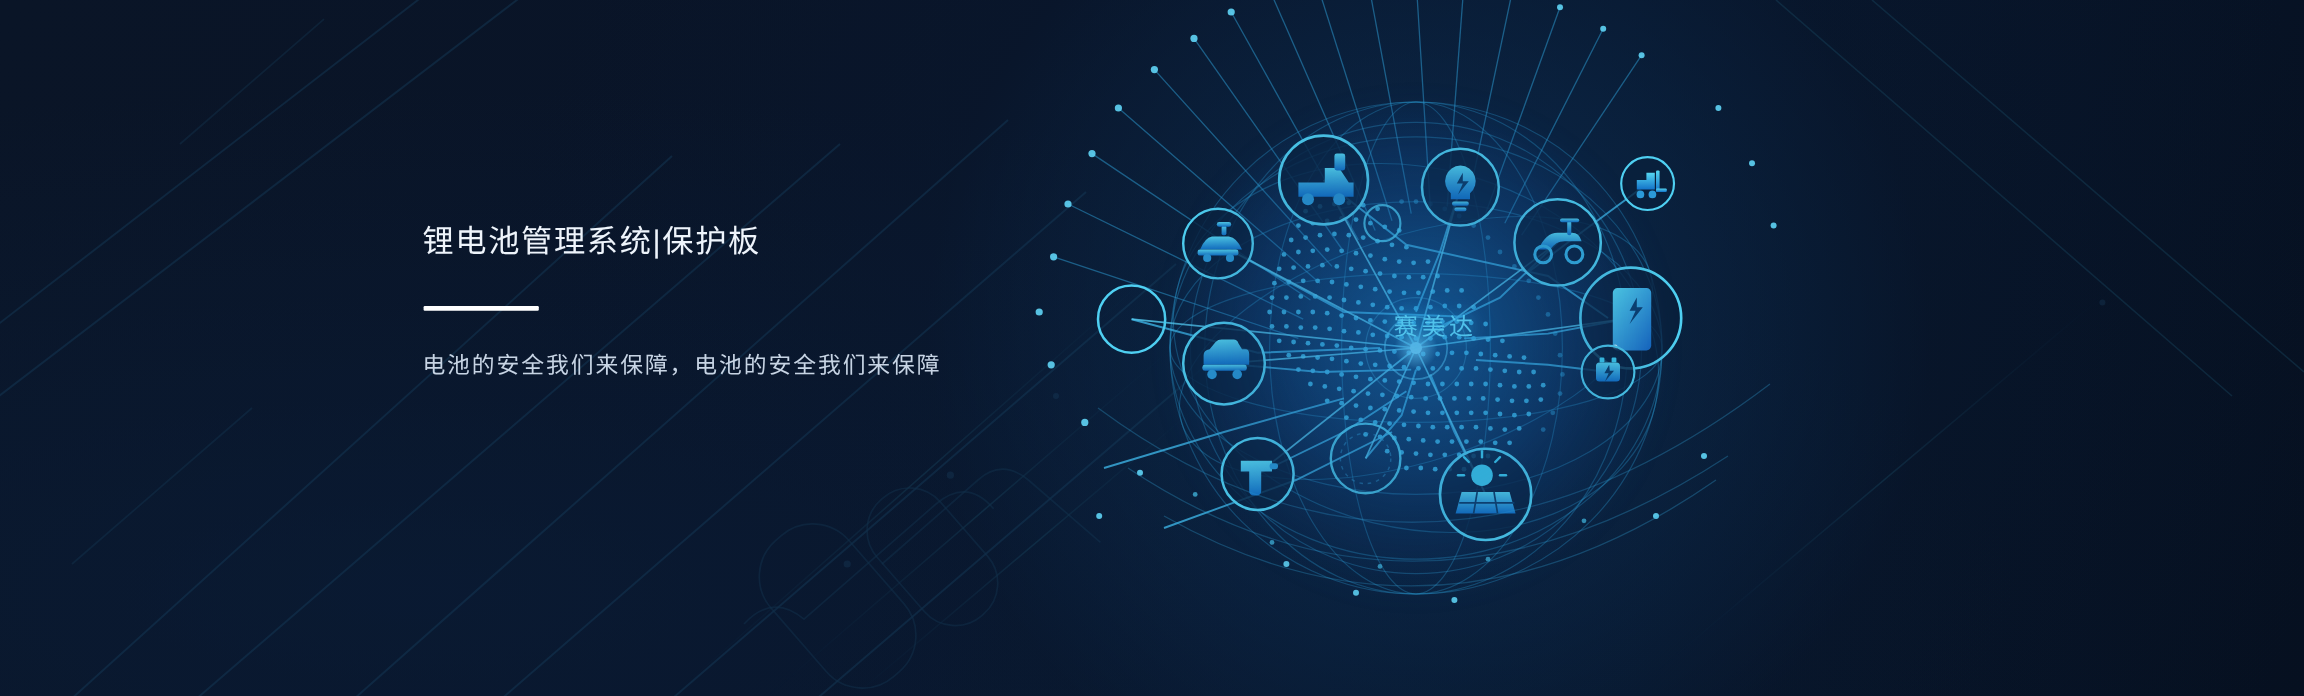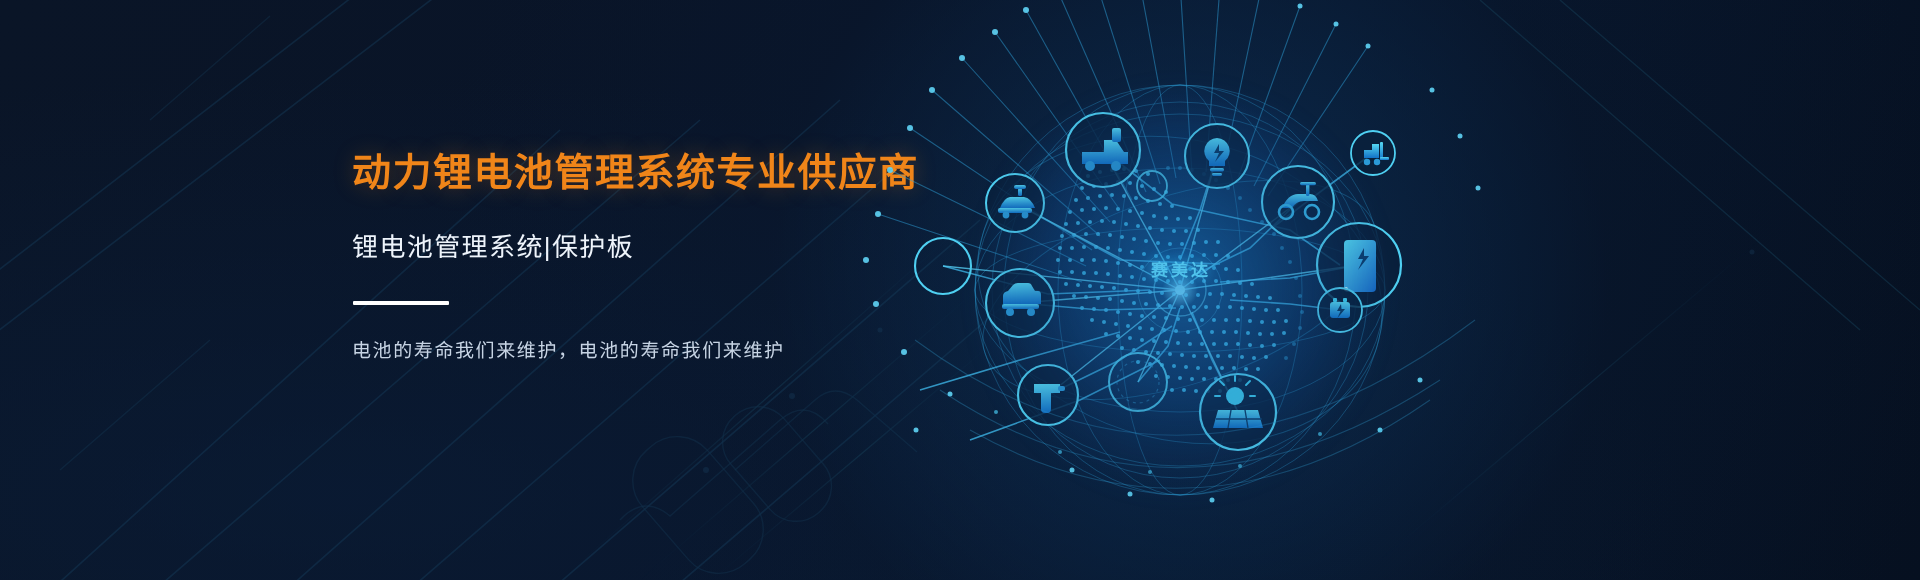--- a/index.html
+++ b/index.html
@@ -88,27 +88,27 @@
     border-radius: 50%;
     background: radial-gradient(circle at 50% 50%,
                 rgba(28,120,196,0.42) 0%,
                 rgba(17,74,138,0.26) 45%,
                 rgba(10,40,82,0.08) 70%,
                 rgba(8,20,40,0) 82%);
     filter: blur(6px);
   }
   .brandmark {
     position: absolute;
-    left: 1px; top: 0;
+    left: 16px; top: 0;
     width: 100%;
     text-align: center;
-    font-size: 17px;
+    font-size: 20px;
     letter-spacing: 3px;
     color: #53c8f0;
-    font-weight: 700;
+    font-weight: 400;
     text-shadow: 0 0 14px rgba(60,180,235,0.85), 0 0 26px rgba(40,140,210,0.6);
     opacity: .95;
   }
   .brandmark-pos {
     position: absolute;
     left: 250px;
     top: 296px;
     width: 220px;
   }
 </style>
@@ -158,27 +158,26 @@
     </g>
     <g fill="#1d4a6b" fill-opacity=".5">
       <circle cx="706" cy="470" r="3"></circle>
       <circle cx="792" cy="396" r="3"></circle>
       <circle cx="880" cy="330" r="2.5"></circle>
       <circle cx="1752" cy="252" r="2.5"></circle>
     </g>
   </svg>
 
   <div class="copy">
-    <h1 class="headline">动力锂电池管理系统专业供应商</h1>
 
     <h2 class="subhead">锂电池管理系统|保护板</h2>
 
     <div class="rule"></div>
 
-    <p class="tagline">电池的寿命我们来维护，电池的寿命我们来维护</p>
+    <p class="tagline">电池的安全我们来保障，电池的安全我们来保障</p>
   </div>
 
   <div class="globe-wrap">
     <div class="glow-core"></div>
 
     <svg width="720" height="640" viewBox="0 0 720 640" aria-hidden="true">
       <defs>
         <radialGradient id="sphereG" cx="50%" cy="42%" r="58%">
           <stop offset="0%" stop-color="#12538f" stop-opacity=".55"></stop>
           <stop offset="55%" stop-color="#0d3565" stop-opacity=".42"></stop>

